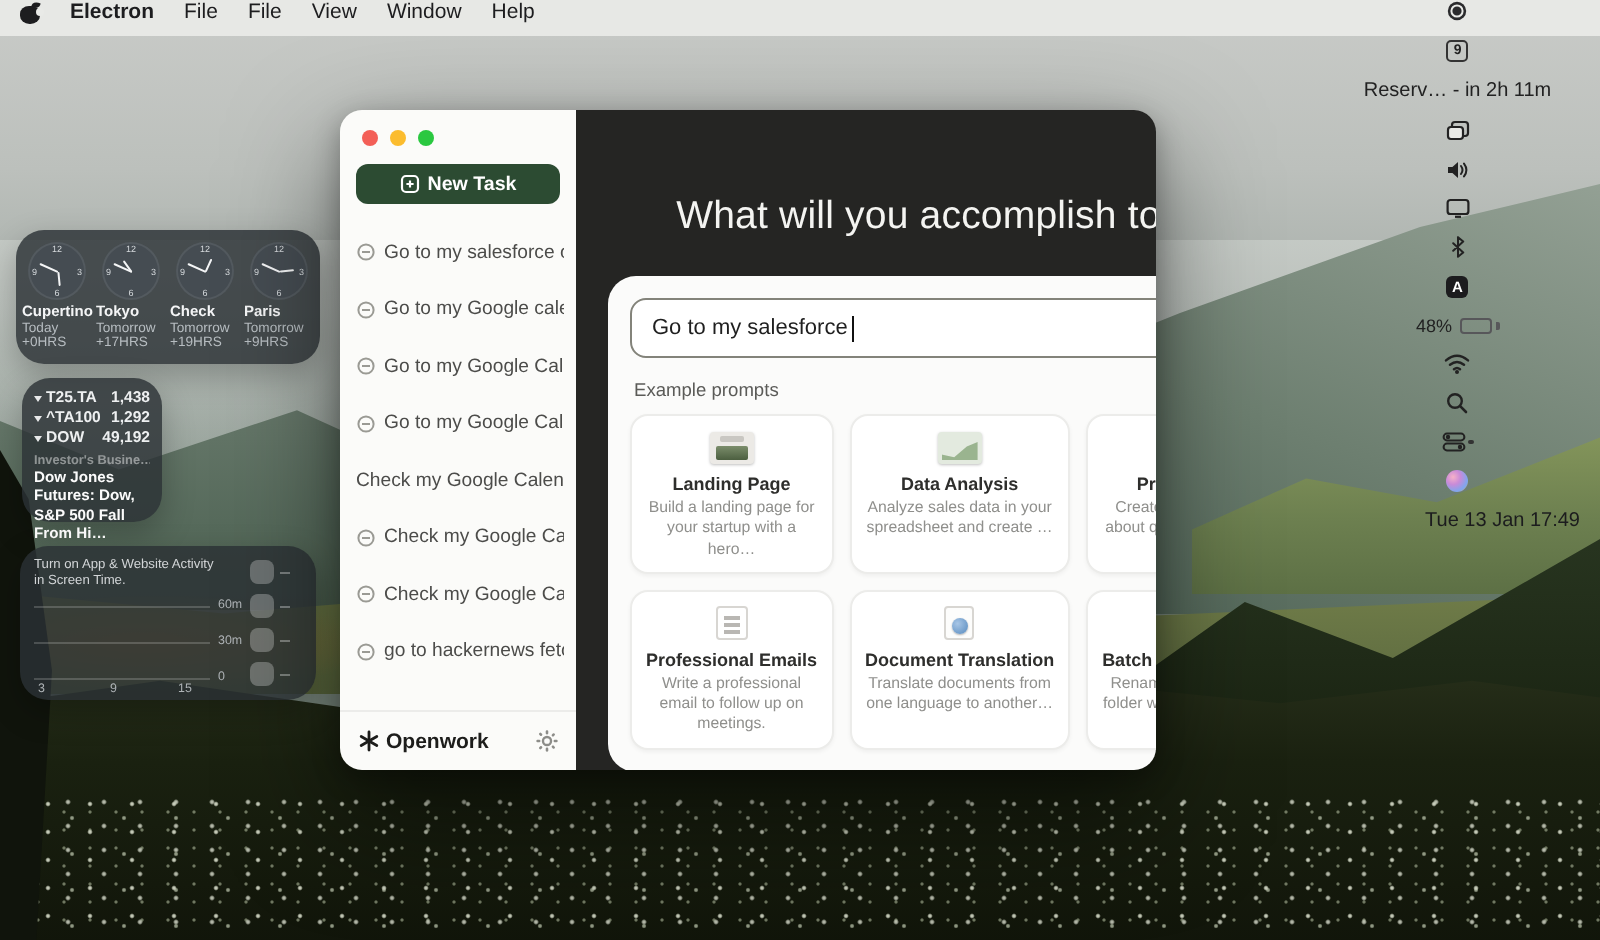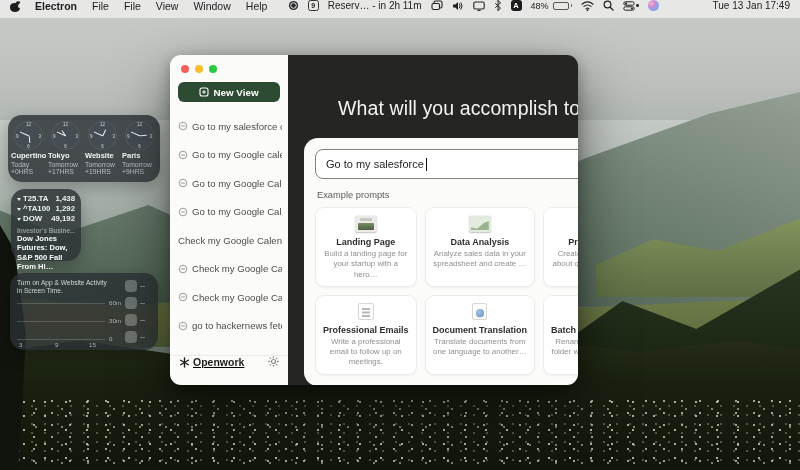--- a/index.html
+++ b/index.html
@@ -47,21 +47,21 @@
   .menubar { position:absolute; top:0; left:0; right:0; height:18px; z-index:40;
     background:rgba(233,234,231,0.92); display:flex; align-items:flex-start; padding:0 10px;
     font-size:10.5px; color:#1d1d1f; }
   .mb-left { display:flex; align-items:center; gap:15px; }
   .mb-left .mi { cursor:default; }
   .mi-bold { font-weight:700; }
   .apple { position:relative; width:10px; height:11px; }
   .apple .body { position:absolute; left:0; bottom:0; width:10px; height:8.5px; background:#1d1d1f; border-radius:45% 45% 48% 48%; }
   .apple .leaf { position:absolute; right:1px; top:0; width:3.5px; height:2.8px; background:#1d1d1f; border-radius:80% 0 80% 0; transform:rotate(18deg); }
   .apple .bite { position:absolute; right:-2.2px; top:3.5px; width:4px; height:4px; background:rgba(233,234,231,1); border-radius:50%; }
-  .mb-right { margin-left:auto; display:flex; align-items:center; gap:9px; }
+  .mb-right { margin-left:auto; display:flex; align-items:center; gap:9px;flex-direction:column; }
   .sicon { display:flex; align-items:center; }
   .mb-event { font-size:10px; color:#222; }
   .cal-badge { width:11px; height:11px; border:1.2px solid #333; border-radius:2.5px; font-size:7px; font-weight:700;
     display:flex; align-items:center; justify-content:center; color:#222; }
   .abadge { width:11px; height:11px; background:#1c1c1e; color:#fff; border-radius:3px; font-size:7.5px; font-weight:700;
     display:flex; align-items:center; justify-content:center; }
   .battery { display:flex; align-items:center; gap:2px; }
   .batt-body { width:16px; height:8px; border:1px solid #57575a; border-radius:2px; padding:1px; }
   .batt-fill { width:48%; height:100%; background:#2d2d30; border-radius:1px; }
   .batt-nub { width:1.5px; height:3.5px; background:#57575a; border-radius:0 1px 1px 0; }
@@ -124,21 +124,21 @@
   .traffic { display:flex; gap:6px; padding:10px 0 0 11px; }
   .tl { width:8px; height:8px; border-radius:50%; }
   .tl-close { background:#f35f57; } .tl-min { background:#fbbc2e; } .tl-zoom { background:#2ac840; }
   .newtask-btn { margin:9px 8px 6px; height:20px; background:#2c4b32; border:none; border-radius:6px; color:#fff;
     font-size:9.8px; font-weight:600; display:flex; align-items:center; justify-content:center; gap:4px; cursor:pointer;
     font-family:"Liberation Sans",sans-serif; }
   .task-list { flex:1; overflow:hidden; padding:4px 0; }
   .task-item { display:flex; align-items:center; gap:4px; padding:0 6px 0 8px; height:28.5px; cursor:default; }
   .task-item svg { flex:0 0 auto; }
   .task-label { font-size:9.6px; color:#4c4c4a; white-space:nowrap; overflow:hidden; }
-  .sb-footer { border-top:1px solid #ececea; height:30px; display:flex; align-items:flex-start; padding:0 9px;text-decoration:underline; }
+  .sb-footer { border-top:1px solid #ececea; height:30px; display:flex; align-items:center; padding:0 9px; }
   .brand { display:flex; align-items:center; gap:3px; font-size:10.5px; font-weight:700; color:#1d1d1b; }
   .sb-gear { margin-left:auto; display:flex; cursor:pointer; }
 
   .main { flex:1; background:#252523; display:flex; flex-direction:column; }
   .main-heading { text-align:center; margin-top:42px; font-size:19.5px; font-weight:500; color:#f4f4f1; letter-spacing:0.1px; }
   .prompt-card { margin:18px 14px 0 16px; background:#fbfbfa; border-radius:14px; padding:11px; }
   .input-wrap { position:relative; height:30px; border:1.2px solid #83837a; border-radius:8px; background:#fff;
     display:flex; align-items:center; padding:0 32px 0 10px; }
   .input-text { font-size:11px; color:#1f1f1f; white-space:nowrap; overflow:hidden; }
   .caret { width:1px; height:13px; background:#111; margin-left:2px; animation:blink 1.1s steps(1) infinite; }
@@ -292,21 +292,21 @@
     </div>
     <div class="clock-col">
       <div class="clock-face c2">
         <span class="cf-num cf-12">12</span>
         <span class="cf-num cf-3">3</span>
         <span class="cf-num cf-6">6</span>
         <span class="cf-num cf-9">9</span>
         <div class="hand h"></div>
           <div class="hand m"></div>
       </div>
-      <div class="clock-city">Website</div>
+      <div class="clock-city">Check</div>
       <div class="clock-sub">Tomorrow</div>
       <div class="clock-sub">+19HRS</div>
     </div>
     <div class="clock-col">
       <div class="clock-face c3">
         <span class="cf-num cf-12">12</span>
         <span class="cf-num cf-3">3</span>
         <span class="cf-num cf-6">6</span>
         <span class="cf-num cf-9">9</span>
         <div class="hand h"></div>
@@ -377,21 +377,21 @@
         <span class="tl tl-close"></span>
         <span class="tl tl-min"></span>
         <span class="tl tl-zoom"></span>
       </div>
       <button class="newtask-btn">
         <svg width="10" height="10" viewBox="0 0 10 10">
             <rect x="1" y="1" width="8" height="8" rx="2" fill="none" stroke="#fff" stroke-width="1.1"></rect>
             <line x1="5" y1="3.2" x2="5" y2="6.8" stroke="#fff" stroke-width="1.1"></line>
             <line x1="3.2" y1="5" x2="6.8" y2="5" stroke="#fff" stroke-width="1.1"></line>
           </svg>
-        <span>New View</span>
+        <span>New Task</span>
       </button>
       <div class="task-list">
         <div class="task-item">
           <svg width="10" height="10" viewBox="0 0 10 10">
               <circle cx="5" cy="5" r="3.8" fill="none" stroke="#9a9a94" stroke-width="1"></circle>
               <line x1="3" y1="5" x2="7" y2="5" stroke="#9a9a94" stroke-width="1"></line>
             </svg>
           <span class="task-label">Go to my salesforce on https…</span>
         </div>
         <div class="task-item">

